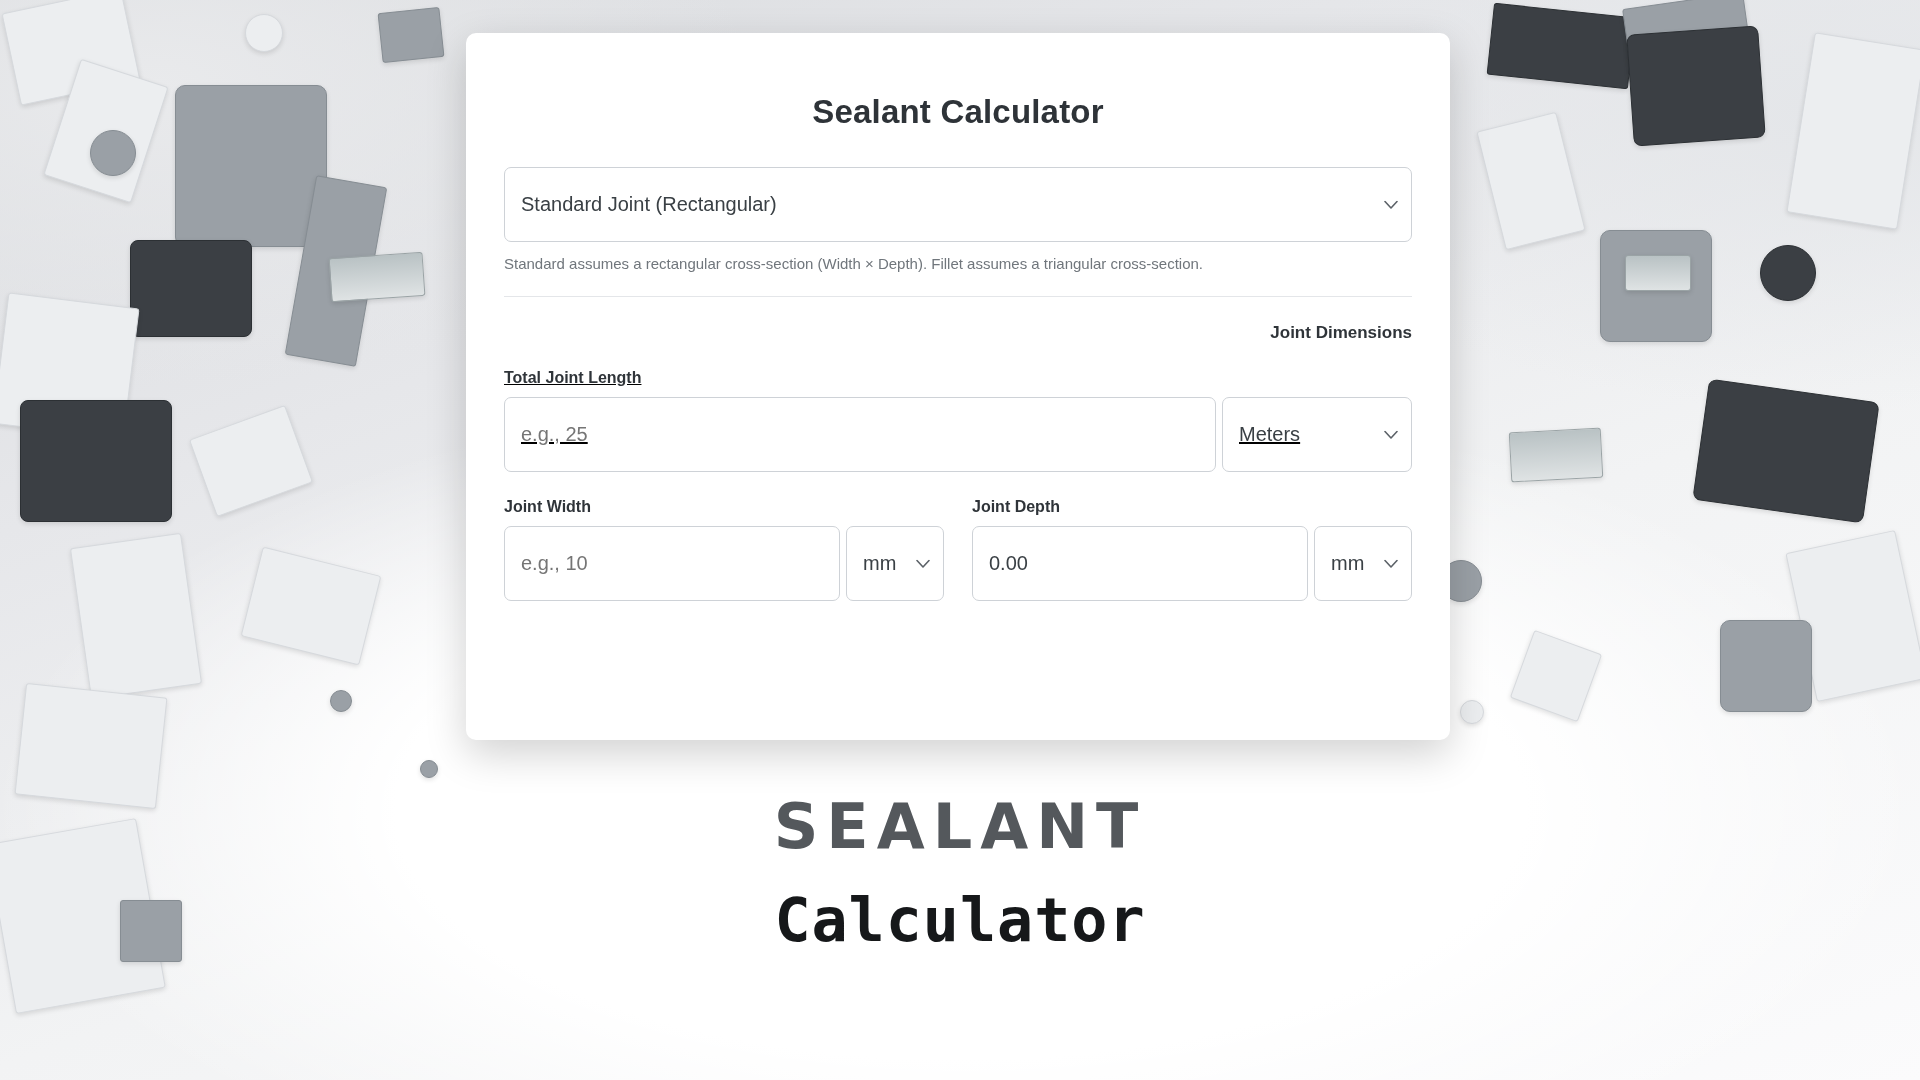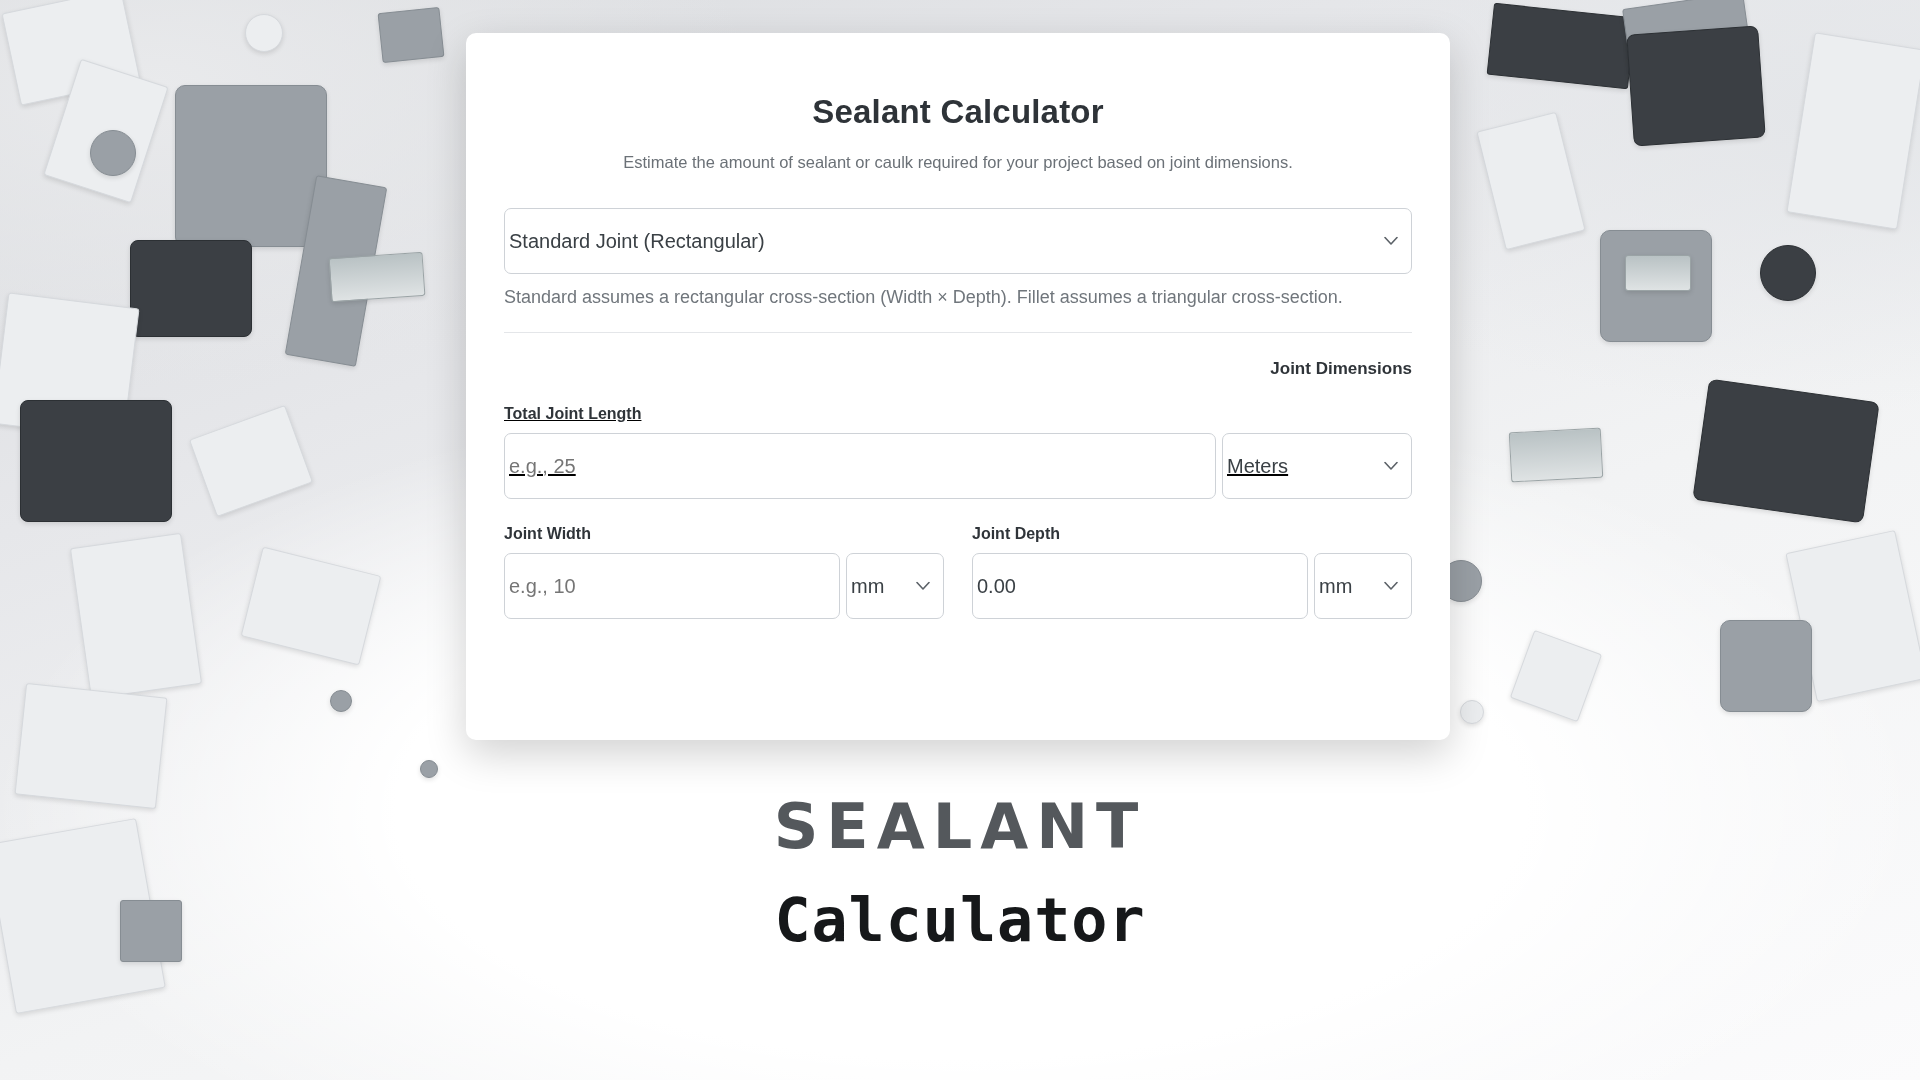--- a/index.html
+++ b/index.html
@@ -80,46 +80,46 @@
     color: #2f3439;
     margin: 0 0 10px 0;
   }
 
   .select-wrap {
     position: relative;
   }
   .input-box, .select-box {
     box-sizing: border-box;
     width: 100%;
-    height: 66px;
+    height: 75px;
     border: 1px solid #ced2d7;
     border-radius: 7px;
     background: #ffffff;
     font-size: 20px;
     color: #3a4045;
-    padding: 0 4px;
+    padding: 0 16px;
     font-family: "Liberation Sans", sans-serif;
     outline: none;
     display: flex;
     align-items: center;
   }
   .select-box { padding-right: 40px; cursor: pointer; }
   .chev {
     position: absolute;
     right: 14px;
     top: 50%;
     transform: translateY(-50%);
     pointer-events: none;
     width: 14px;
     height: 9px;
     color: #5c6268;
   }
 
   .help-text {
-    font-size: 18px;
+    font-size: 15px;
     color: #70767c;
     margin: 13px 0 0 0;
   }
 
   hr.divider {
     border: none;
     border-top: 1px solid #e4e6e9;
     margin: 24px 0 0 0;
   }
 
@@ -204,21 +204,20 @@
     <div class="scatter round mid" style="left:1440px;top:560px;width:40px;height:40px;"></div>
     <div class="scatter round light" style="left:1380px;top:300px;width:26px;height:26px;"></div>
     <div class="scatter round light" style="left:1460px;top:700px;width:22px;height:22px;"></div>
     <div class="scatter round mid" style="left:330px;top:690px;width:20px;height:20px;"></div>
     <div class="scatter round mid" style="left:420px;top:760px;width:16px;height:16px;"></div>
   </div>
 
   <div id="card">
 
     <h1 id="card-title">Sealant Calculator</h1>
-    <p id="card-sub">Estimate the amount of sealant or caulk required for your project based on joint dimensions.</p>
 
     <div style="margin-top:36px;">
       <div class="select-wrap">
         <div class="select-box">Standard Joint (Rectangular)</div>
         <svg class="chev" viewBox="0 0 14 9">
           <path d="M1 1 L7 7.5 L13 1" fill="none" stroke="currentColor" stroke-width="1.6" stroke-linecap="round" stroke-linejoin="round"></path>
         </svg>
       </div>
       <p class="help-text">Standard assumes a rectangular cross-section (Width × Depth). Fillet assumes a triangular cross-section.</p>
     </div>

